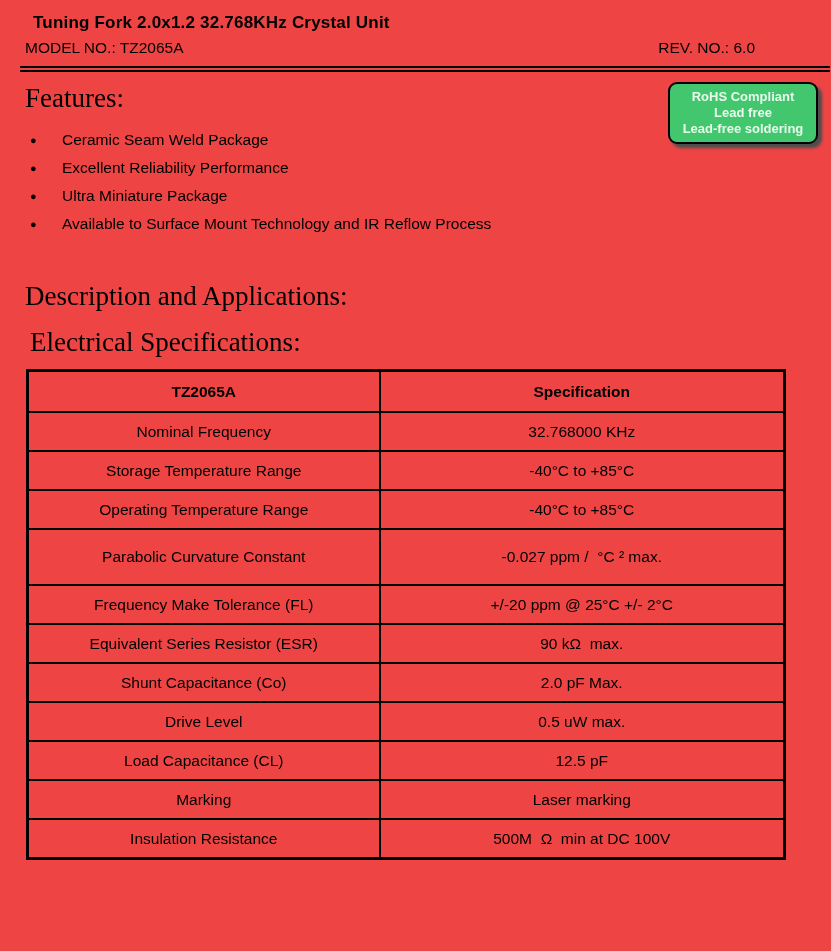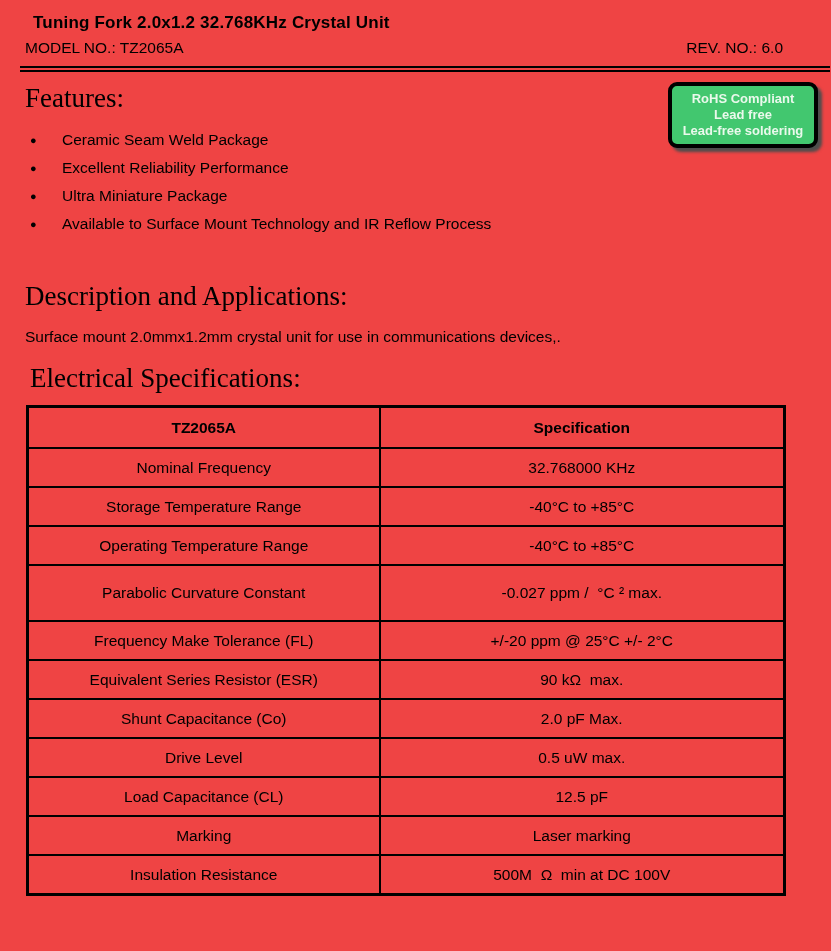--- a/index.html
+++ b/index.html
@@ -11,21 +11,21 @@
     color:#000;
     overflow:hidden;
   }
   .doc-title {
     margin:0; padding:11px 0 0 33px;
     font-size:17px; font-weight:bold; line-height:24px;
     letter-spacing:0.2px;
   }
   .subline {
     display:flex; justify-content:space-between;
-    padding:3px 48px 0 25px;
+    padding:3px 76px 0 25px;
     font-size:15.5px; line-height:20px;
   }
   .double-rule {
     margin:8px 0 0 20px; width:810px; height:2px;
     border-top:2px solid #000; border-bottom:2px solid #000;
   }
   .section-heading {
     font-size:27px; font-weight:400; line-height:32px;
     padding-left:25px;
     font-family:Liberation Serif, serif;
@@ -36,21 +36,21 @@
     display:flex; align-items:center;
     height:28px; padding-left:30px;
     font-size:15.5px;
   }
   .bullet {
     width:32px; font-size:11px; line-height:28px;
   }
   .rohs-badge {
     position:absolute; top:82px; right:13px;
     width:150px; box-sizing:border-box;
-    border:4px solid #0369a1; border-radius:9px;
+    border:2px solid #0369a1; border-radius:9px;
     padding:5px 3px; text-align:center;
     font-size:13px; font-weight:bold; line-height:16px;
     box-shadow:4px 4px 3px #4d4d4d;
   }
   .desc-heading { margin-top:42px; }
   .desc-body {
     margin-top:14px; padding-left:25px;
     font-size:15.5px; line-height:22px;
   }
   .specs-heading { margin-top:14px; padding-left:30px; }
@@ -109,21 +109,20 @@
       <span class="bullet">●</span>
       <span>Ultra Miniature Package</span>
     </div>
     <div class="feature-item">
       <span class="bullet">●</span>
       <span>Available to Surface Mount Technology and IR Reflow Process</span>
     </div>
   </div>
 
   <div class="section-heading desc-heading">Description and Applications:</div>
-  <div class="desc-body">Surface mount 2.0mmx1.2mm crystal unit for use in communications devices,.</div>
 
   <div class="section-heading specs-heading">Electrical Specifications:</div>
 
   <table class="spec-table">
     <colgroup>
         <col class="col-param">
         <col>
       </colgroup>
     <thead>
       <tr>

